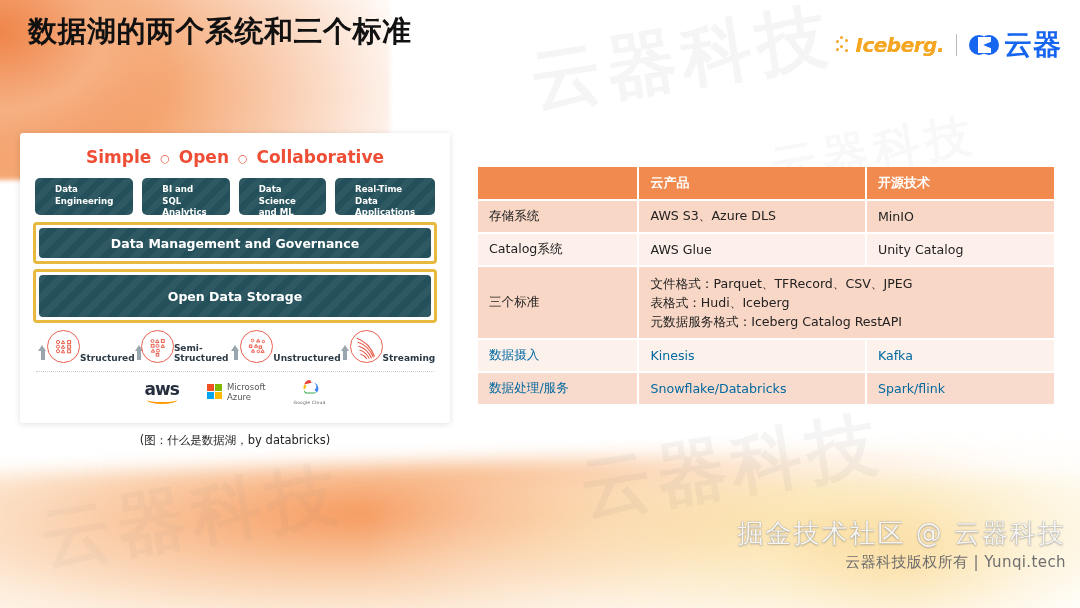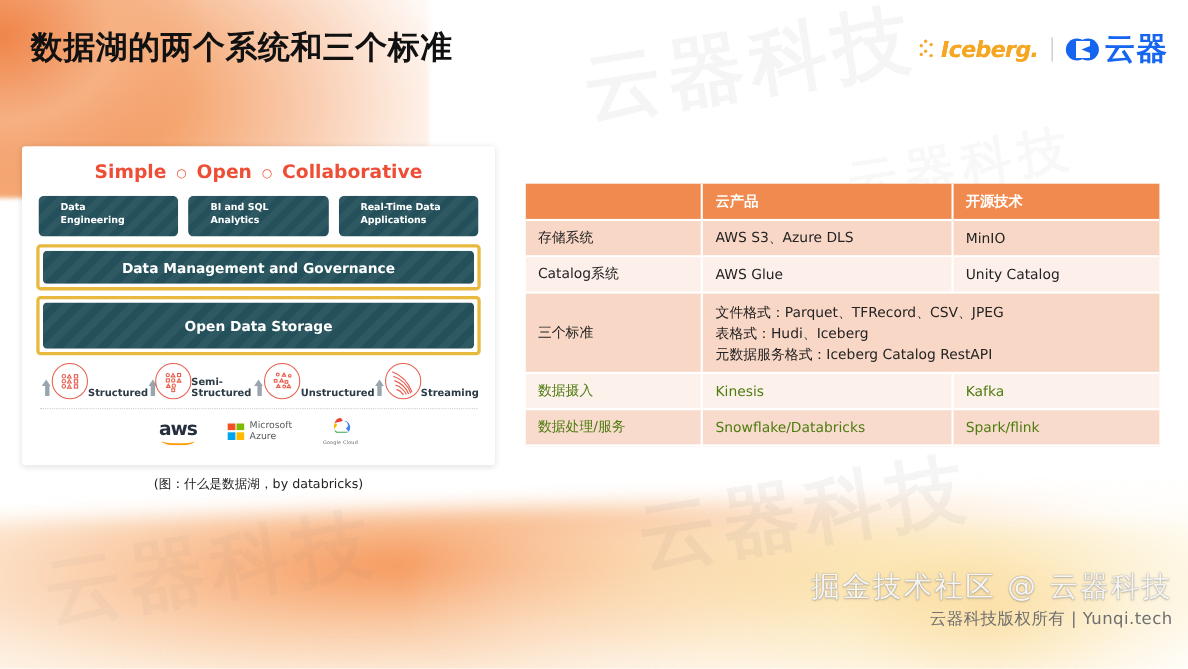--- a/index.html
+++ b/index.html
@@ -45,21 +45,21 @@
     font-family:"DejaVu Sans","Liberation Sans",sans-serif;
     user-select:none;pointer-events:none;
   }
   .wm.a{left:530px;top:12px;font-size:70px;transform:rotate(-9deg);}
   .wm.b{left:580px;top:420px;font-size:70px;transform:rotate(-9deg);}
   .wm.c{left:40px;top:470px;font-size:70px;transform:rotate(-9deg);color:rgba(120,120,120,.055);}
   .wm.d{left:770px;top:120px;font-size:46px;transform:rotate(-9deg);color:rgba(120,120,120,.05);}
 
   
   .title{
-    position:absolute;left:28px;top:24px;
+    position:absolute;left:28px;top:12px;
     font-size:29px;font-weight:700;color:#111;letter-spacing:.5px;
     font-family:"DejaVu Sans","Liberation Sans",sans-serif;
   }
   .brandbar{position:absolute;right:18px;top:26px;display:flex;align-items:center;gap:12px;}
   .brand-datafun{display:flex;align-items:center;gap:3px;}
   .brand-datafun .dfdots{width:16px;height:18px;position:relative;}
   .brand-datafun .dfdots i{position:absolute;width:3px;height:3px;border-radius:50%;background:#f6a623;}
   .brand-datafun .dftext{
     font-size:20px;font-weight:700;font-style:italic;
     background:linear-gradient(90deg,#f5a623 0%,#f7a01f 45%,#f9b233 100%);
@@ -146,21 +146,21 @@
     border-right:2px solid #fff;border-bottom:2px solid #fff;
   }
   .tbl td:last-child,.tbl th:last-child{border-right:none;}
   .tbl th{background:#f08a4f;color:#fff;font-weight:700;font-size:13px;height:16px;}
   .col1{width:162px;}
   .col2{width:222px;}
   .col3{width:192px;}
   .row-a td{background:#f9d7c6;}
   .row-b td{background:#fdf0ea;}
   .row-a.std td{background:#f9d7c6;}
-  .row-dim td{color:#4d7c0f;}
+  .row-dim td{color:#0369a1;}
   .row-dim.row-a td{background:#f8dbcc;}
   .row-dim.row-b td{background:#fdf1ec;}
   .cellhead{font-weight:700;}
   .multi{line-height:19px;}
 
   
   .footer-wm{position:absolute;right:14px;bottom:36px;text-align:right;}
   .footer-wm .main{
     font-size:26px;font-weight:400;color:rgba(255,255,255,.92);
     text-shadow:0 0 1px rgba(90,90,90,.75),0 1px 2px rgba(120,120,120,.45);
@@ -223,20 +223,24 @@
     </div>
 
     <div class="top-boxes">
       <div class="tbox">
         <div>Data</div>
         <div>Engineering</div>
       </div>
       <div class="tbox">
         <div>BI and SQL</div>
         <div>Analytics</div>
+      </div>
+      <div class="tbox">
+        <div>Data Science</div>
+        <div>and ML</div>
       </div>
       <div class="tbox">
         <div>Real-Time Data</div>
         <div>Applications</div>
       </div>
     </div>
 
     <div class="gold-wrap">
       <div class="bigbar">Data Management and Governance</div>
     </div>

